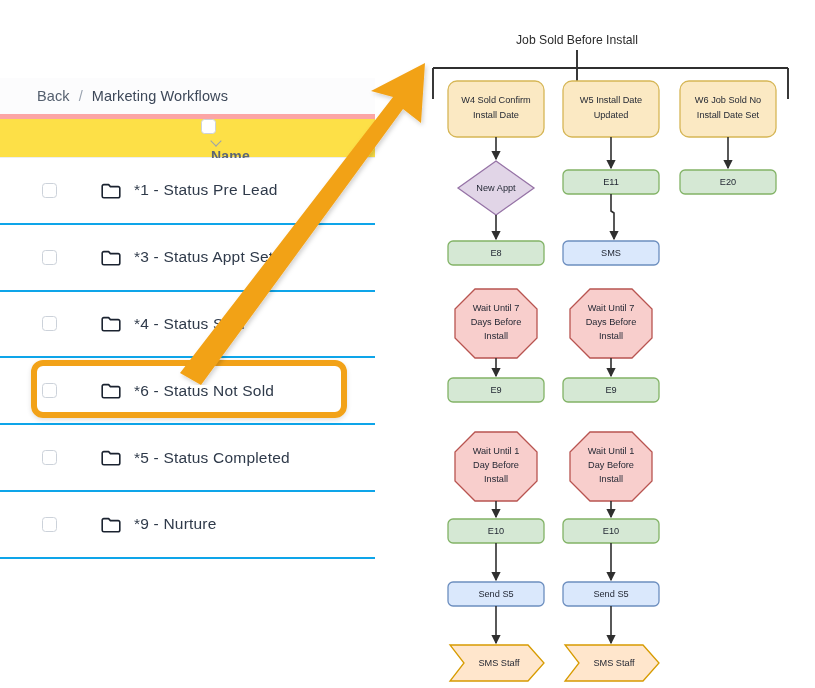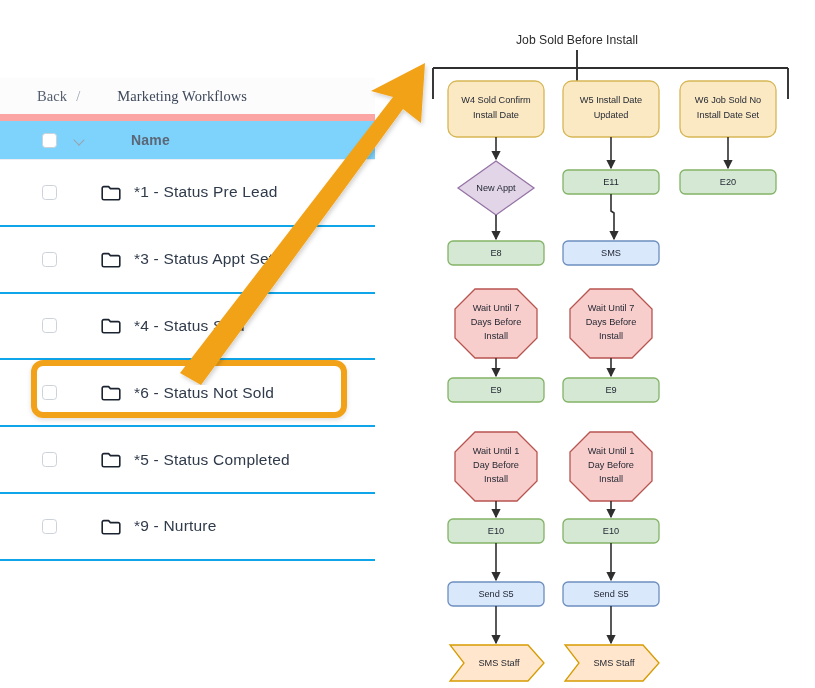--- a/index.html
+++ b/index.html
@@ -27,38 +27,38 @@
   }
 
   #breadcrumb {
     height: 36px;
     display: flex;
     align-items: center;
     padding-left: 37px;
     font-size: 14.5px;
     color: #4a5568;
     background: #fcfcfd;
-    border-bottom: 7px solid #fca5a5;
+    border-bottom: 5px solid #fca5a5;
     letter-spacing: .1px;
-    font-family: Liberation Serif, serif;
   }
   #breadcrumb .crumb-sep {
     margin: 0 9px;
     color: #9aa3b0;
   }
   #breadcrumb .crumb-link { color: #55606f; }
-  #breadcrumb .crumb-current { color: #3d4859; margin-left: 28px; }
+  #breadcrumb .crumb-current { color: #3d4859; }
 
   #table-header {
     height: 38px;
     display: flex;
     align-items: center;
-    background: #7dd3fc;
+    background: #fde047;
     border-bottom: 1px solid #eceef1;
     padding-left: 42px;
+    flex-direction: column;
   }
   #table-header .hdr-name {
     font-size: 14px;
     font-weight: 600;
     color: #5b6676;
     margin-left: 44px;
     letter-spacing: .2px;
   }
 
   .cbox {

